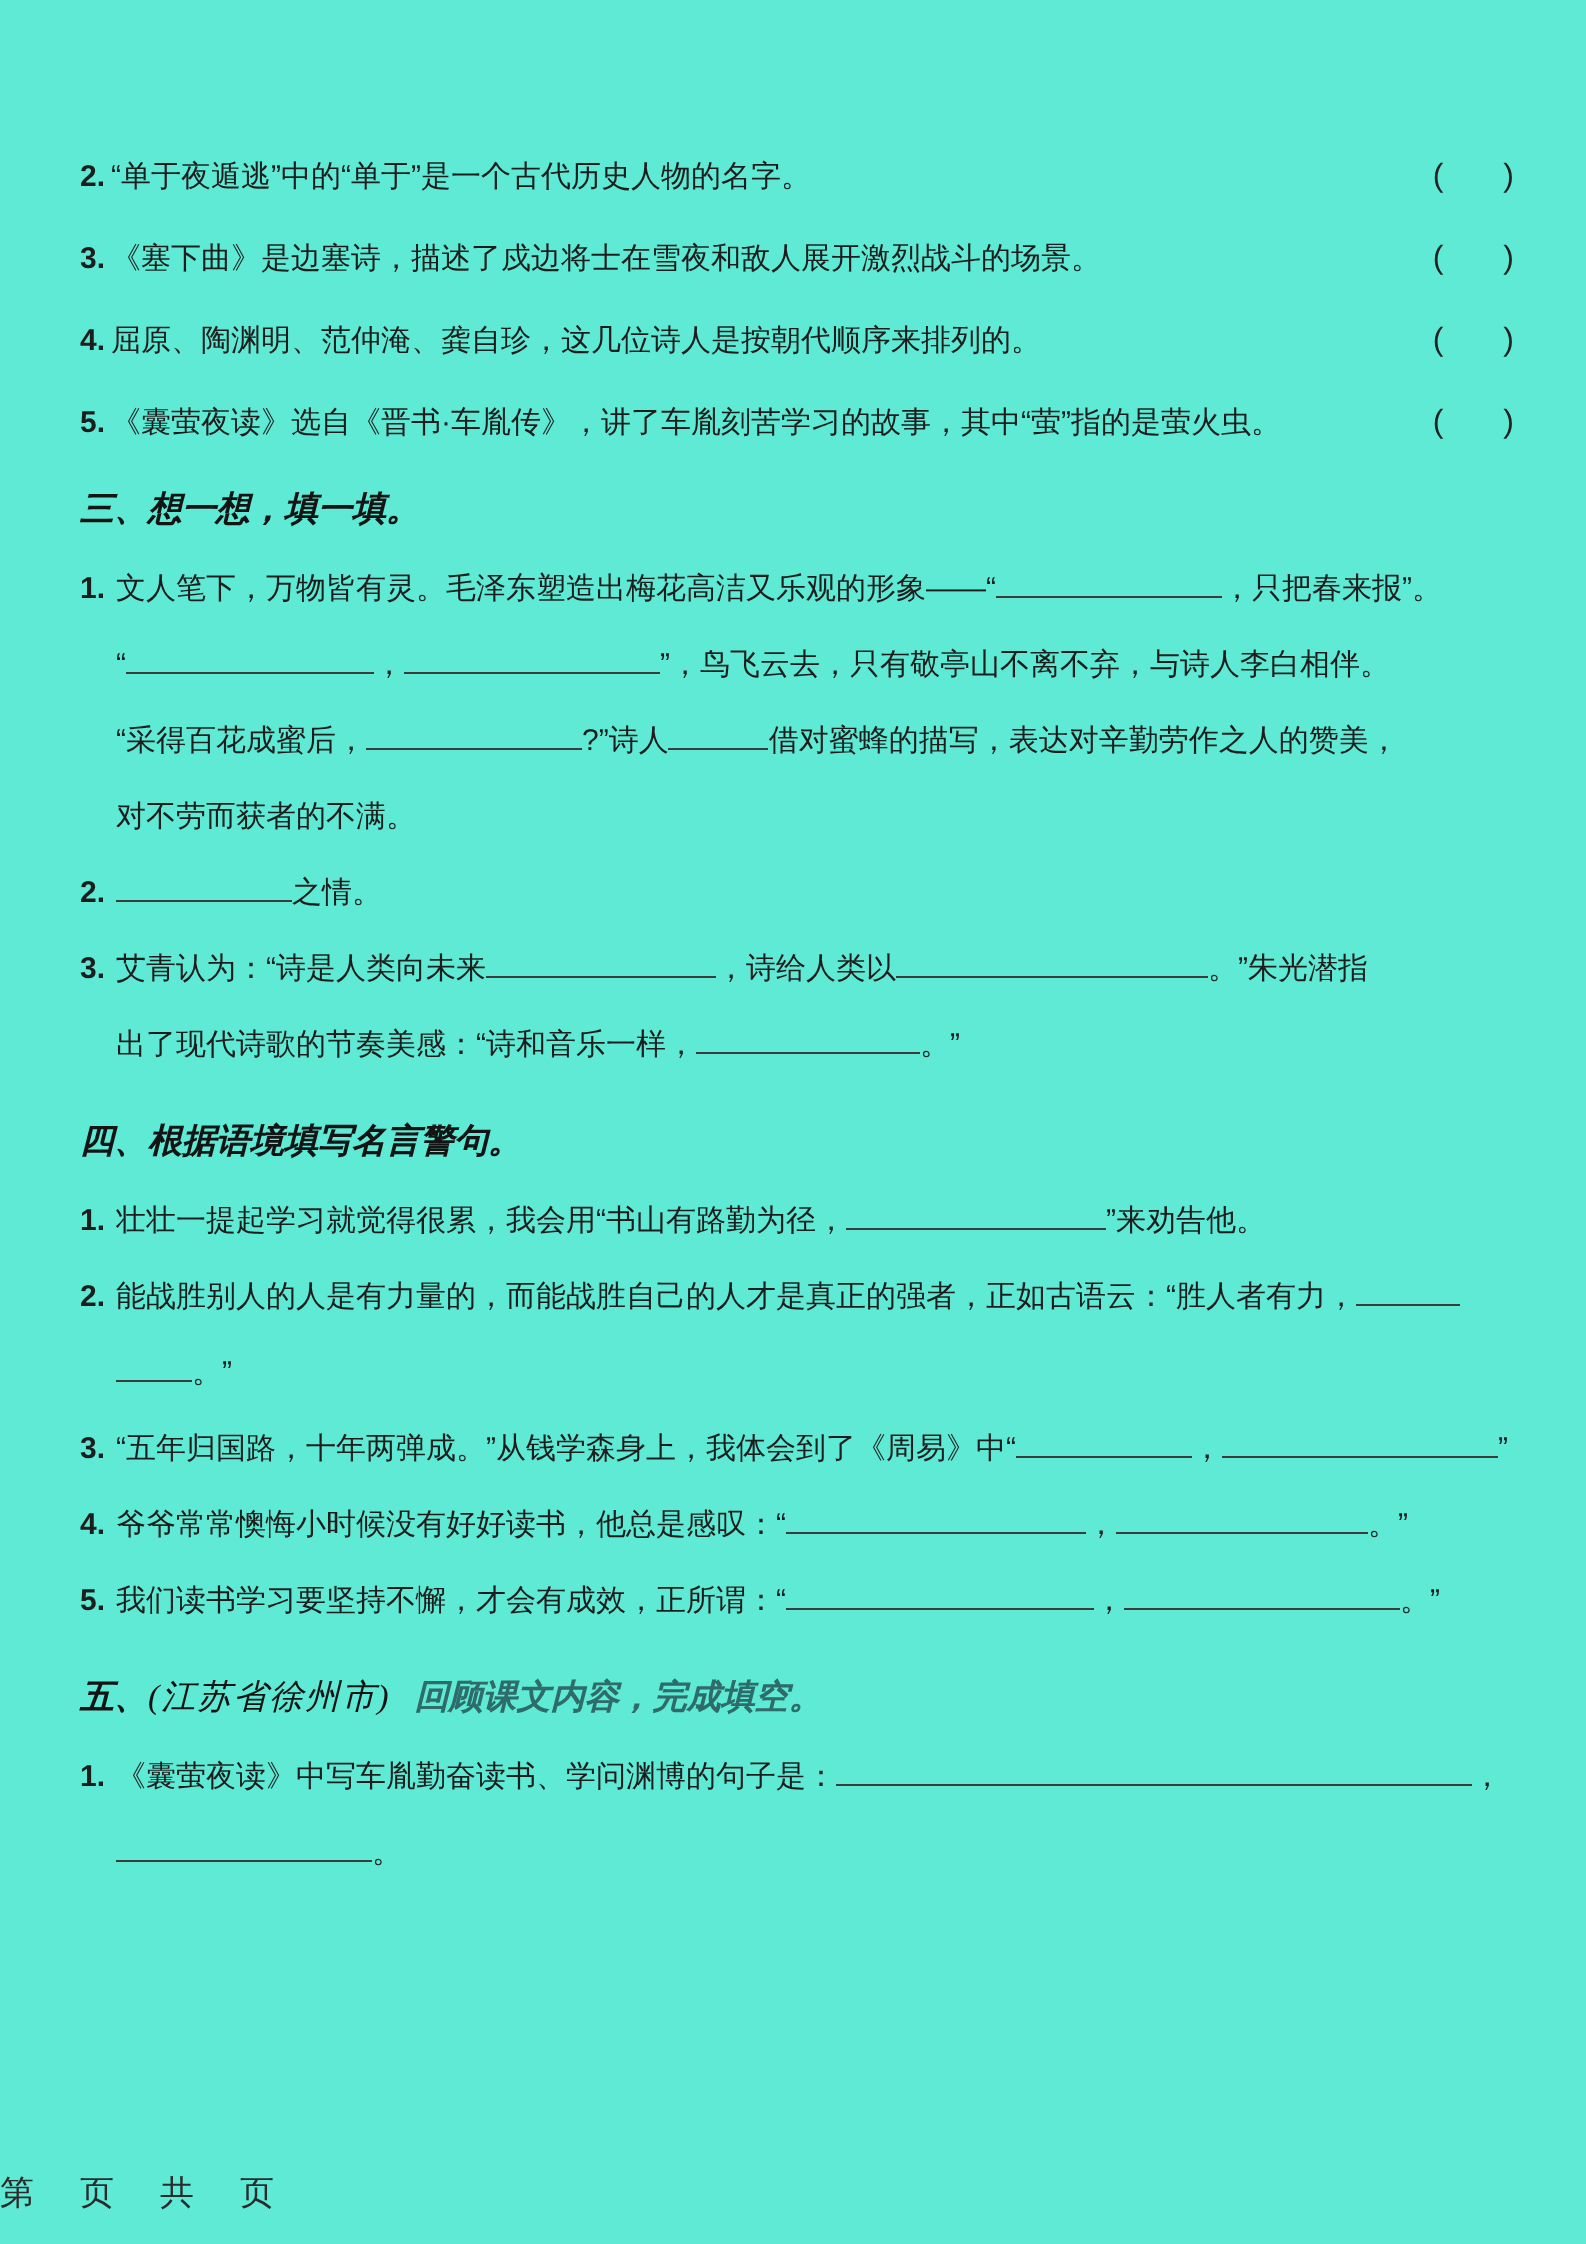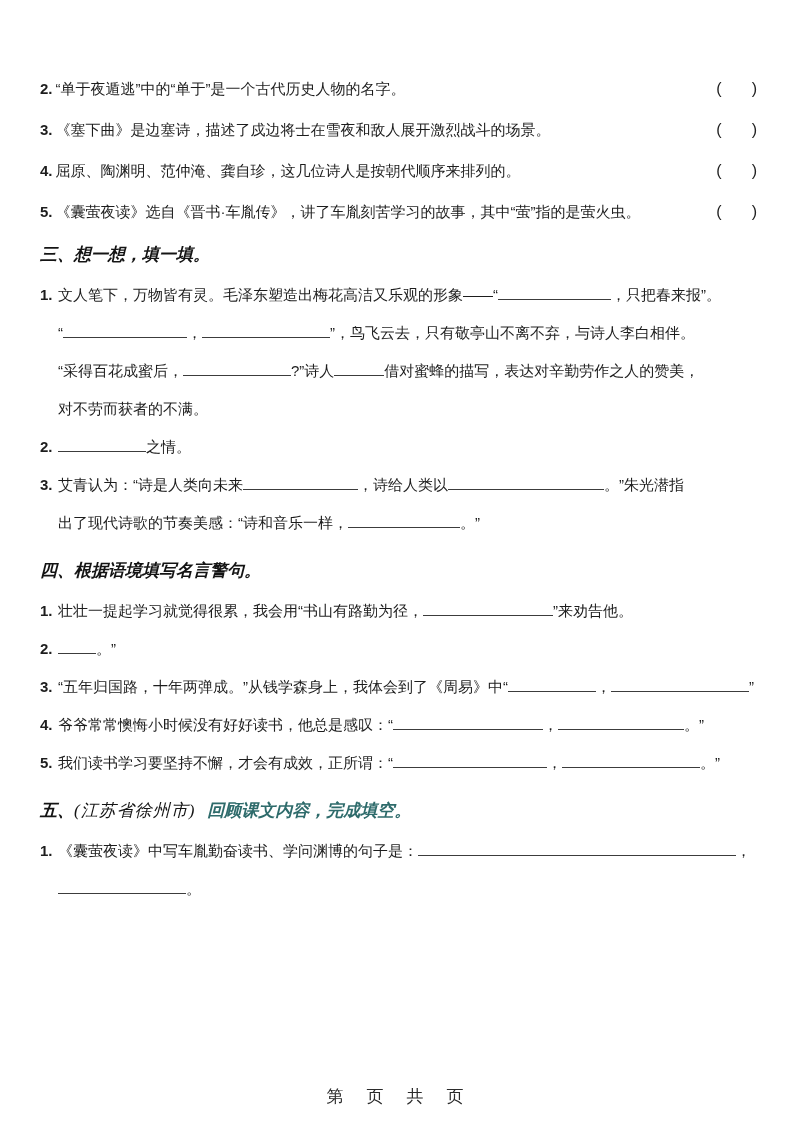--- a/index.html
+++ b/index.html
@@ -1,19 +1,19 @@
 <!DOCTYPE html>
 <html><head>
 <meta charset="utf-8">
 <style>
   html,body{margin:0;padding:0;}
   body{background:#e9e9e7;}
   .page{
     width:793px;height:1122px;
-    background:#ffffff;
+    background:#5eead4;
     box-sizing:border-box;
     position:relative;
     padding:78px 32px 16px 40px;
     font-family:"Liberation Sans","DejaVu Sans",sans-serif;
     color:#1d1d1d;
     font-size:15px;
     overflow:hidden;
   }
   
   .judge-row{
@@ -34,21 +34,21 @@
   .qlabel{position:absolute;left:0;top:0;font-weight:bold;line-height:38px;}
   .qline{line-height:38px;white-space:nowrap;}
   .blank{
     display:inline-block;height:13px;
     border-bottom:1.2px solid #3c3c3c;
   }
   .trun{white-space:pre-wrap;}
   
   .page-footer{
     position:absolute;left:0;bottom:14px;width:100%;
-    text-align:center;font-size:17px;letter-spacing:3px;
+    font-size:17px;letter-spacing:3px;
     color:#2b2b2b;font-weight:500;
   }
 </style>
 </head>
 <body>
 
 <div class="page">
 
   <section class="judge-section">
       <div class="judge-row">
@@ -105,20 +105,21 @@
 
   <section class="qsection">
     <h3 class="sec-heading"><span class="hp hp-bold">四、根据语境填写名言警句。</span></h3>
     <div class="questions">
         <div class="question">
           <span class="qlabel">1.</span>
           <div class="qline"><span class="trun">壮壮一提起学习就觉得很累，我会用“书山有路勤为径，</span><span class="blank" style="width: 130px;"></span><span class="trun">”来劝告他。</span></div>
         </div>
         <div class="question">
           <span class="qlabel">2.</span>
+          <div class="qline"><span class="trun">能战胜别人的人是有力量的，而能战胜自己的人才是真正的强者，正如古语云：“胜人者有力，</span><span class="blank" style="width: 52px;"></span></div>
           <div class="qline"><span class="blank" style="width: 38px;"></span><span class="trun">。”</span></div>
         </div>
         <div class="question">
           <span class="qlabel">3.</span>
           <div class="qline"><span class="trun">“五年归国路，十年两弹成。”从钱学森身上，我体会到了《周易》中“</span><span class="blank" style="width: 88px;"></span><span class="trun">，</span><span class="blank" style="width: 138px;"></span><span class="trun">”</span></div>
         </div>
         <div class="question">
           <span class="qlabel">4.</span>
           <div class="qline"><span class="trun">爷爷常常懊悔小时候没有好好读书，他总是感叹：“</span><span class="blank" style="width: 150px;"></span><span class="trun">，</span><span class="blank" style="width: 126px;"></span><span class="trun">。”</span></div>
         </div>

